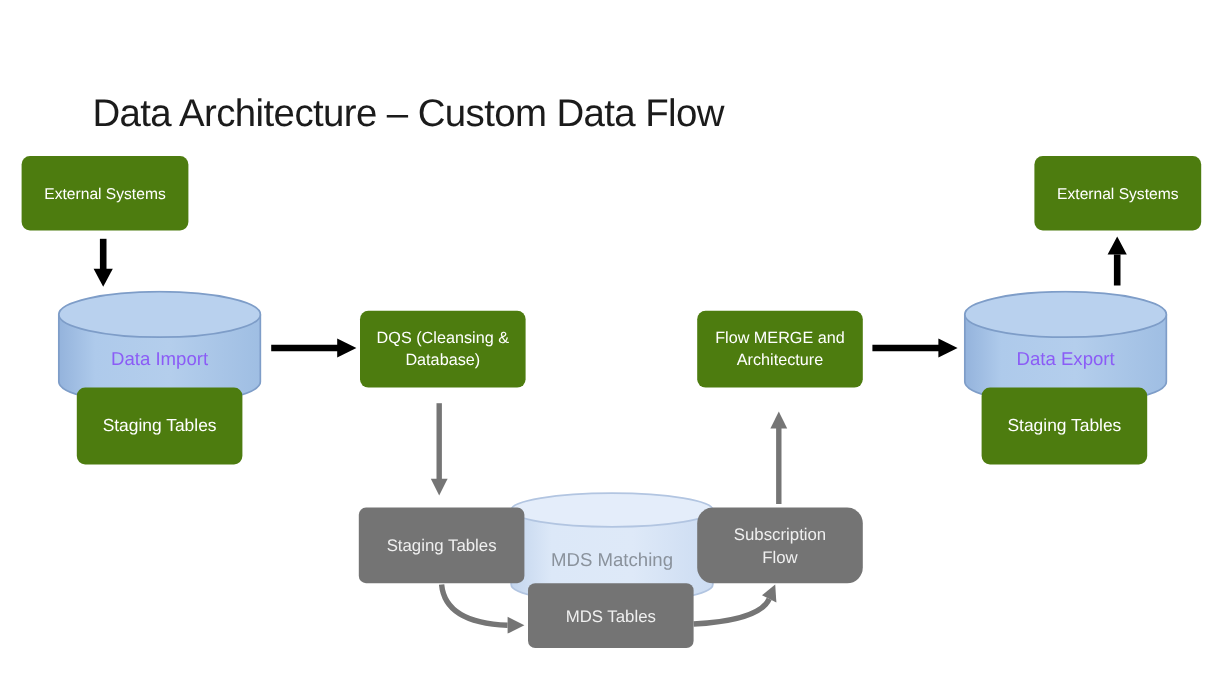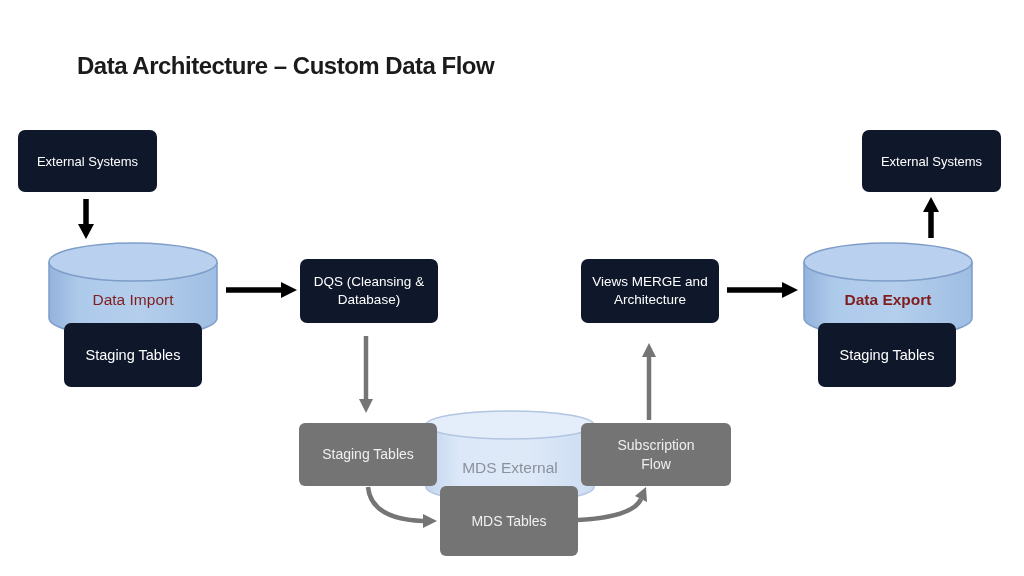--- a/index.html
+++ b/index.html
@@ -1,36 +1,36 @@
 <!DOCTYPE html>
 <html><head>
 <meta charset="utf-8">
 <style>
   html,body{margin:0;padding:0;background:#fff;}
   .canvas{
     position:relative;width:1024px;height:576px;background:#ffffff;
     font-family:"Liberation Sans",sans-serif;overflow:hidden;
   }
   .slide-title{
-    position:absolute;left:77px;top:52px;width:860px;
-    font-size:24px;font-weight:700;letter-spacing:-0.5px;
+    position:absolute;left:77px;top:76px;width:860px;
+    font-size:32px;font-weight:400;letter-spacing:-0.5px;
     color:#1b1b1b;white-space:nowrap;
   }
   .node{
     position:absolute;display:flex;flex-direction:column;
     align-items:center;justify-content:center;text-align:center;
     box-sizing:border-box;z-index:3;
   }
-  .black-box{background:#0f172a;color:#ffffff;border-radius:7px;}
+  .black-box{background:#4d7c0f;color:#ffffff;border-radius:7px;}
   .gray-box{background:#747474;color:#efefef;border-radius:6px;}
   .line{display:block;}
   .cyl{position:absolute;z-index:1;}
   .cyl-label{
     position:absolute;z-index:2;text-align:center;
-    color:#7f1d1d;font-size:15.5px;
+    color:#8b5cf6;font-size:15.5px;
   }
   .cyl-label.center-db{color:#8a929c;}
   .arrow-layer{
     position:absolute;left:0;top:0;width:1024px;height:576px;
     z-index:4;pointer-events:none;
   }
   
   .fs-ext{font-size:13px;}
   .fs-staging{font-size:14.5px;}
   .fs-proc{font-size:13.5px;line-height:1.32;}
@@ -54,72 +54,72 @@
     </defs>
     <path d="M1,20 L1,76 A84,19 0 0 0 169,76 L169,20" fill="url(#gSide)" stroke="#7e9dc8" stroke-width="1.5"></path>
     <ellipse cx="85" cy="20" rx="84" ry="19" fill="#b9d1ee" stroke="#7e9dc8" stroke-width="1.5"></ellipse>
   </svg>
   <div class="cyl-label" style="left:48px;top:291px;width:170px;">Data Import</div>
 
   <svg class="cyl" style="left:803px;top:242px;" width="170" height="96" viewBox="0 0 170 96">
     <path d="M1,20 L1,76 A84,19 0 0 0 169,76 L169,20" fill="url(#gSide)" stroke="#7e9dc8" stroke-width="1.5"></path>
     <ellipse cx="85" cy="20" rx="84" ry="19" fill="#b9d1ee" stroke="#7e9dc8" stroke-width="1.5"></ellipse>
   </svg>
-  <div class="cyl-label" style="left:803px;top:291px;width:170px;font-weight:bold;">Data Export</div>
+  <div class="cyl-label" style="left:803px;top:291px;width:170px;">Data Export</div>
 
   <svg class="cyl" style="left:425px;top:410px;" width="170" height="92" viewBox="0 0 170 92">
     <defs>
       <linearGradient id="gCtr" x1="0" y1="0" x2="1" y2="0">
         <stop offset="0" stop-color="#c3d5ed"></stop>
           <stop offset="0.2" stop-color="#dce8f8"></stop>
         <stop offset="0.6" stop-color="#dee9f8"></stop>
           <stop offset="1" stop-color="#ccdcf2"></stop>
       </linearGradient>
     </defs>
     <path d="M1,15 L1,77 A84,15 0 0 0 169,77 L169,15" fill="url(#gCtr)" stroke="#b2c5e1" stroke-width="1.5"></path>
     <ellipse cx="85" cy="15" rx="84" ry="14" fill="#e4edfa" stroke="#b2c5e1" stroke-width="1.5"></ellipse>
   </svg>
-  <div class="cyl-label center-db" style="left:425px;top:459px;width:170px;">MDS External</div>
+  <div class="cyl-label center-db" style="left:425px;top:459px;width:170px;">MDS Matching</div>
 
   <div class="node black-box fs-ext" style="left:18px;top:130px;width:139px;height:62px;">
     <span class="line">External Systems</span>
   </div>
 
   <div class="node black-box fs-staging" style="left:64px;top:323px;width:138px;height:64px;">
     <span class="line">Staging Tables</span>
   </div>
 
   <div class="node black-box fs-proc" style="left:300px;top:259px;width:138px;height:64px;">
     <span class="line">DQS (Cleansing &amp;</span>
     <span class="line">Database)</span>
   </div>
 
   <div class="node black-box fs-proc" style="left:581px;top:259px;width:138px;height:64px;">
-    <span class="line">Views MERGE and</span>
+    <span class="line">Flow MERGE and</span>
     <span class="line">Architecture</span>
   </div>
 
   <div class="node black-box fs-staging" style="left:818px;top:323px;width:138px;height:64px;">
     <span class="line">Staging Tables</span>
   </div>
 
   <div class="node black-box fs-ext" style="left:862px;top:130px;width:139px;height:62px;">
     <span class="line">External Systems</span>
   </div>
 
   <div class="node gray-box fs-graybox" style="left:299px;top:423px;width:138px;height:63px;">
     <span class="line">Staging Tables</span>
   </div>
 
-  <div class="node gray-box fs-graybox" style="left:581px;top:423px;width:150px;height:63px;">
+  <div class="node gray-box fs-graybox" style="left:581px;top:423px;width:138px;height:63px;border-radius:13px;">
     <span class="line">Subscription</span>
     <span class="line">Flow</span>
   </div>
 
-  <div class="node gray-box fs-graybox" style="left:440px;top:486px;width:138px;height:70px;">
+  <div class="node gray-box fs-graybox" style="left:440px;top:486px;width:138px;height:54px;">
     <span class="line">MDS Tables</span>
   </div>
 
   <svg class="arrow-layer" viewBox="0 0 1024 576">
 
     <g>
       <line x1="86" y1="199" x2="86" y2="225" stroke="#000" stroke-width="5.5"></line>
       <polygon points="78,224 94,224 86,239" fill="#000"></polygon>
     </g>
 

